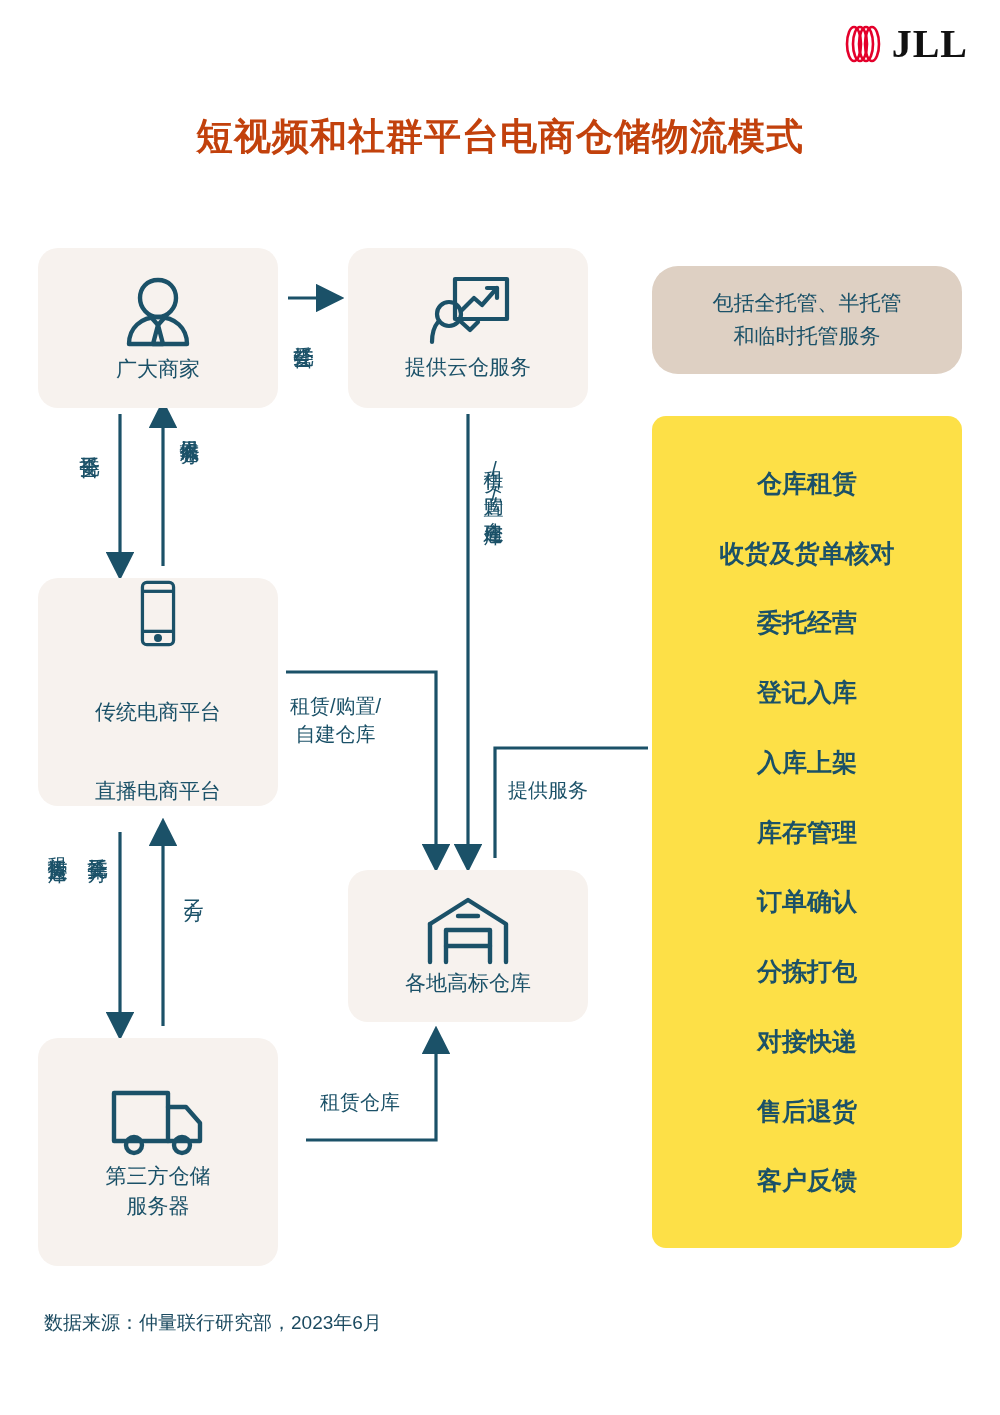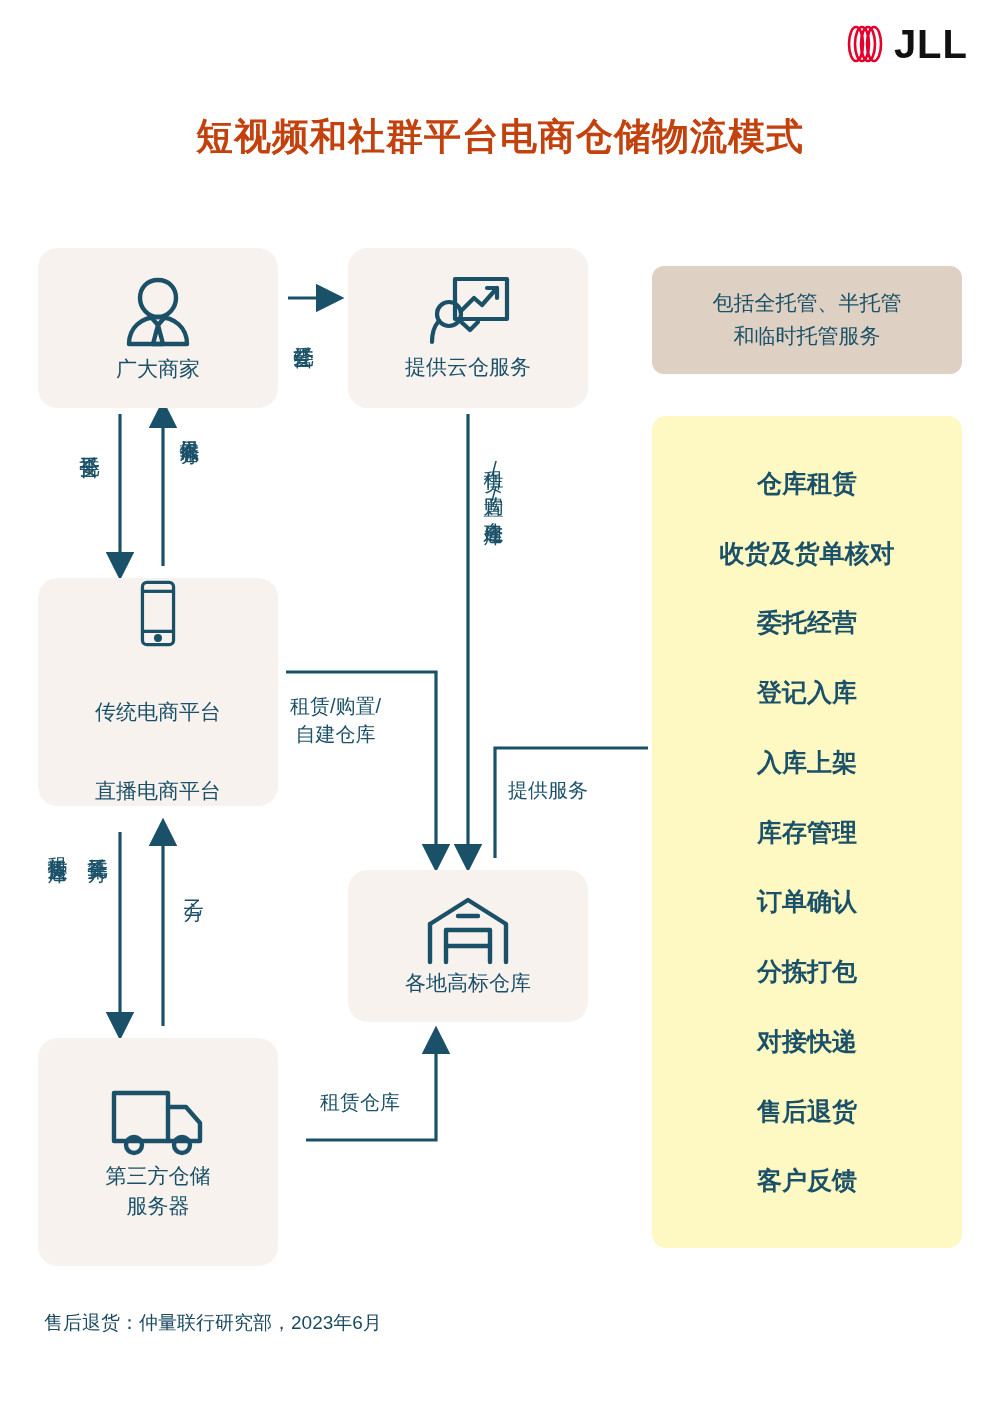--- a/index.html
+++ b/index.html
@@ -7,45 +7,45 @@
     width:1000px;height:1415px;background:#ffffff;
     font-family:"Liberation Sans","DejaVu Sans",sans-serif;
     color:#14506b;position:relative;overflow:hidden;
   }
   .canvas{position:absolute;inset:0;}
 
   
   .logo{position:absolute;right:32px;top:22px;display:flex;align-items:center;gap:6px;}
   .logo-mark{width:44px;height:44px;}
   .logo-text{font-size:40px;font-weight:bold;color:#111111;letter-spacing:1px;
-    font-family:Liberation Sans, sans-serif;line-height:1;}
+    font-family:Liberation Serif, serif;line-height:1;}
 
   
   .title{position:absolute;left:0;right:0;top:112px;text-align:center;
     font-size:37px;font-weight:bold;color:#c2410c;letter-spacing:1px;}
 
   
   .box{position:absolute;background:#f7f2ee;border-radius:20px;
     display:flex;flex-direction:column;align-items:center;justify-content:center;}
   .box .cap{font-size:21px;color:#1b5168;line-height:1.45;text-align:center;}
   .icon{display:block;}
 
   #box-merchants{left:38px;top:248px;width:240px;height:160px;}
   #box-agency{left:348px;top:248px;width:240px;height:160px;}
   #box-platform{left:38px;top:578px;width:240px;height:228px;gap:48px;}
   #box-third-party{left:38px;top:1038px;width:240px;height:228px;}
   #box-warehouse{left:348px;top:870px;width:240px;height:152px;}
 
   
   #panel-custody{position:absolute;left:652px;top:266px;width:310px;height:108px;
-    background:#ded0c3;border-radius:12px;display:flex;align-items:center;justify-content:center;}
+    background:#ded0c3;border-radius:26px;display:flex;align-items:center;justify-content:center;}
   #panel-custody .ctext{font-size:21px;color:#1b5168;text-align:center;line-height:1.55;}
 
   #panel-services{position:absolute;left:652px;top:416px;width:310px;height:832px;
-    background:#fef9c3;border-radius:14px;display:flex;flex-direction:column;
+    background:#fde047;border-radius:14px;display:flex;flex-direction:column;
     align-items:center;justify-content:space-evenly;padding:14px 0;box-sizing:border-box;}
   #panel-services .svc{font-size:25px;font-weight:bold;color:#1b5168;text-align:center;}
 
   
   .footer{position:absolute;left:44px;top:1310px;font-size:19px;color:#1b4a60;}
 
   
   .vlabel{position:absolute;writing-mode:vertical-rl;text-orientation:upright;
     font-size:20px;color:#1b5168;line-height:1.15;letter-spacing:1px;white-space:nowrap;}
   .hlabel{position:absolute;font-size:20px;color:#1b5168;line-height:1.4;white-space:pre-line;}
@@ -199,15 +199,15 @@
   <div class="hlabel" style="left:508px;top:776px;">提供服务</div>
 
   <div class="vlabel" style="left:46px;top:842px;">租赁运营仓库</div>
 
   <div class="vlabel" style="left:86px;top:842px;">委托第三方</div>
 
   <div class="vlabel" style="left:182px;top:884px;">乙方</div>
 
   <div class="hlabel" style="left:320px;top:1088px;">租赁仓库</div>
 
-  <div class="footer">售后退货：仲量联行研究部，2023年6月</div>
+  <div class="footer">数据来源：仲量联行研究部，2023年6月</div>
 
 </div>
 
 </body></html>

